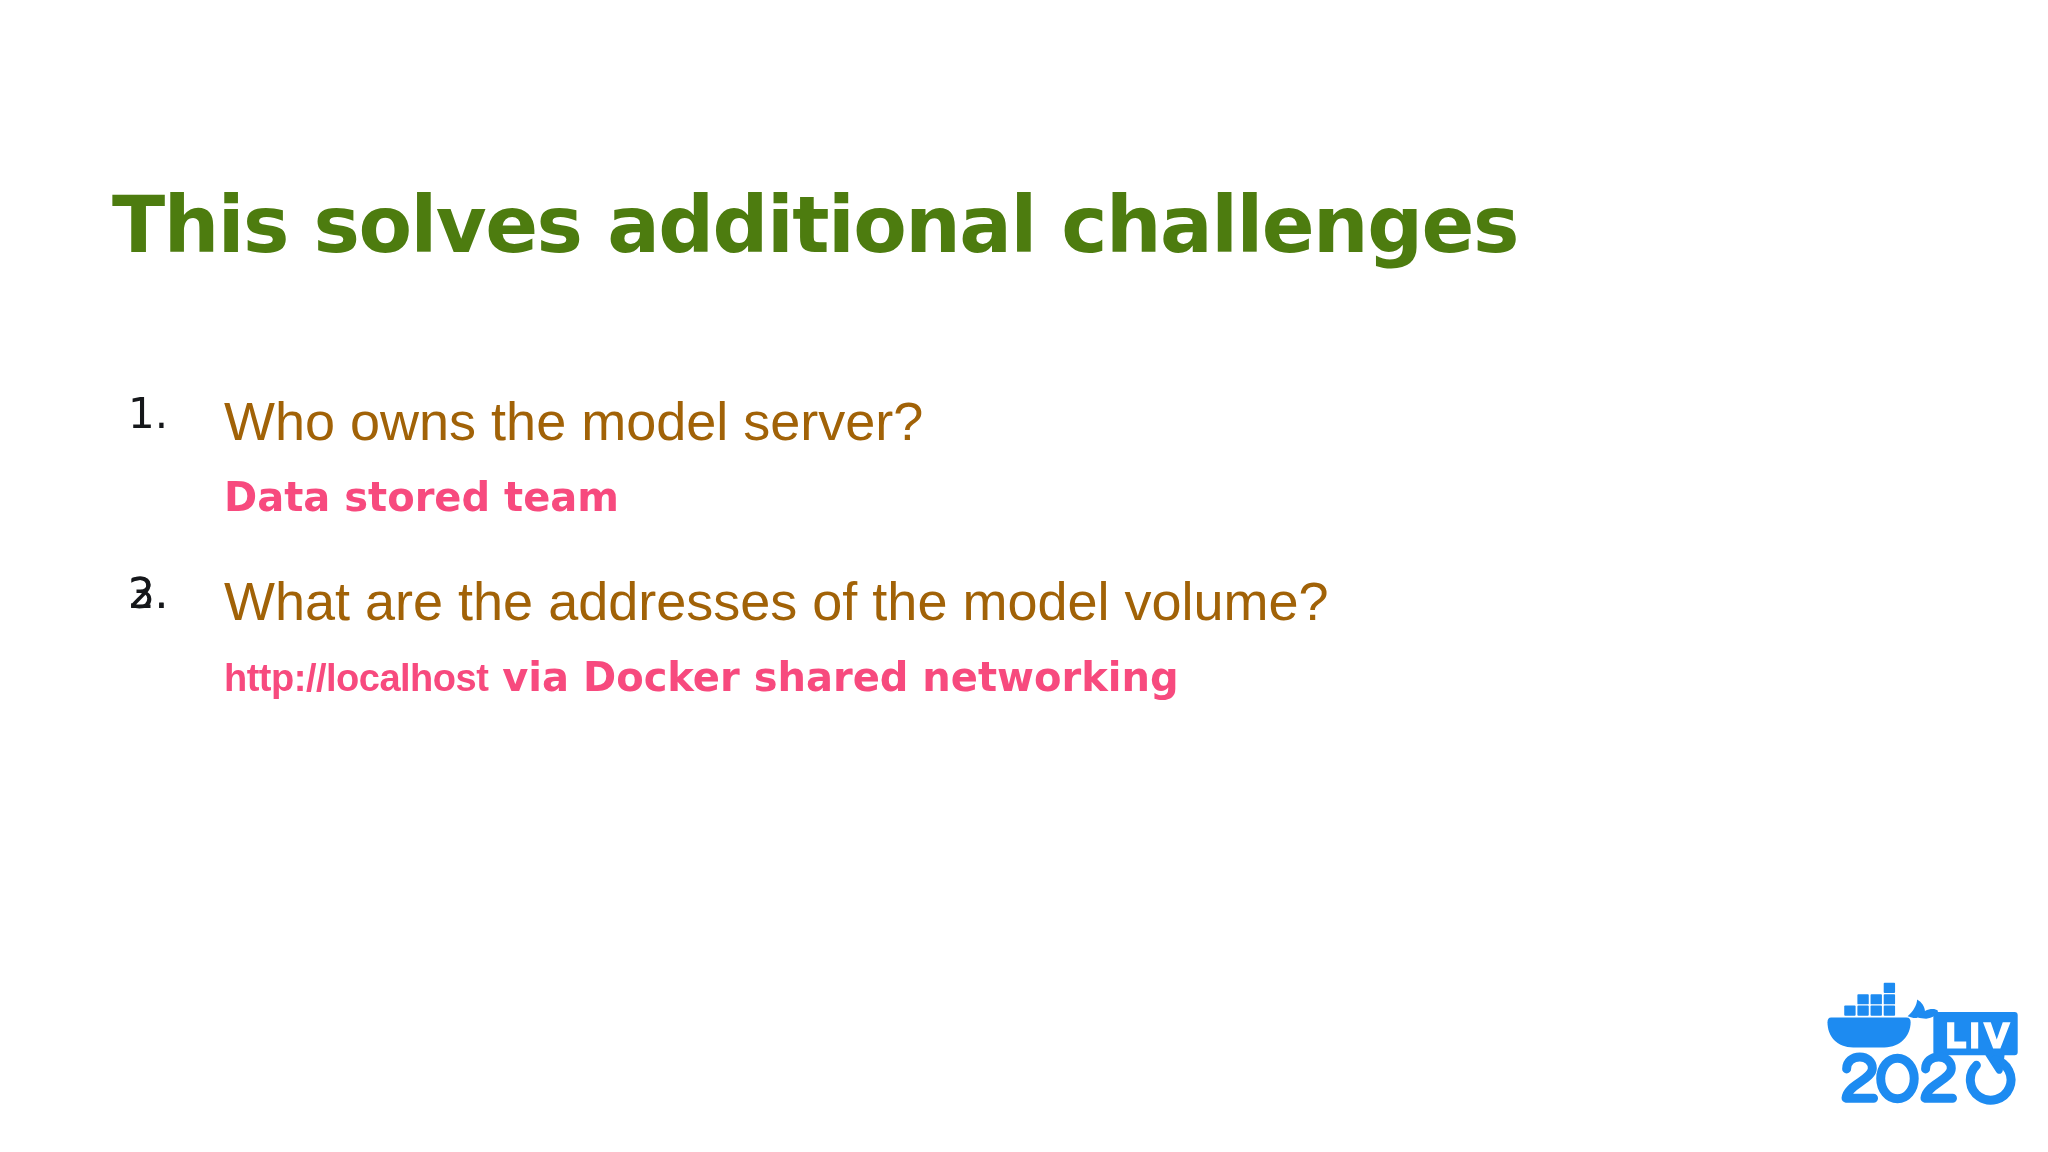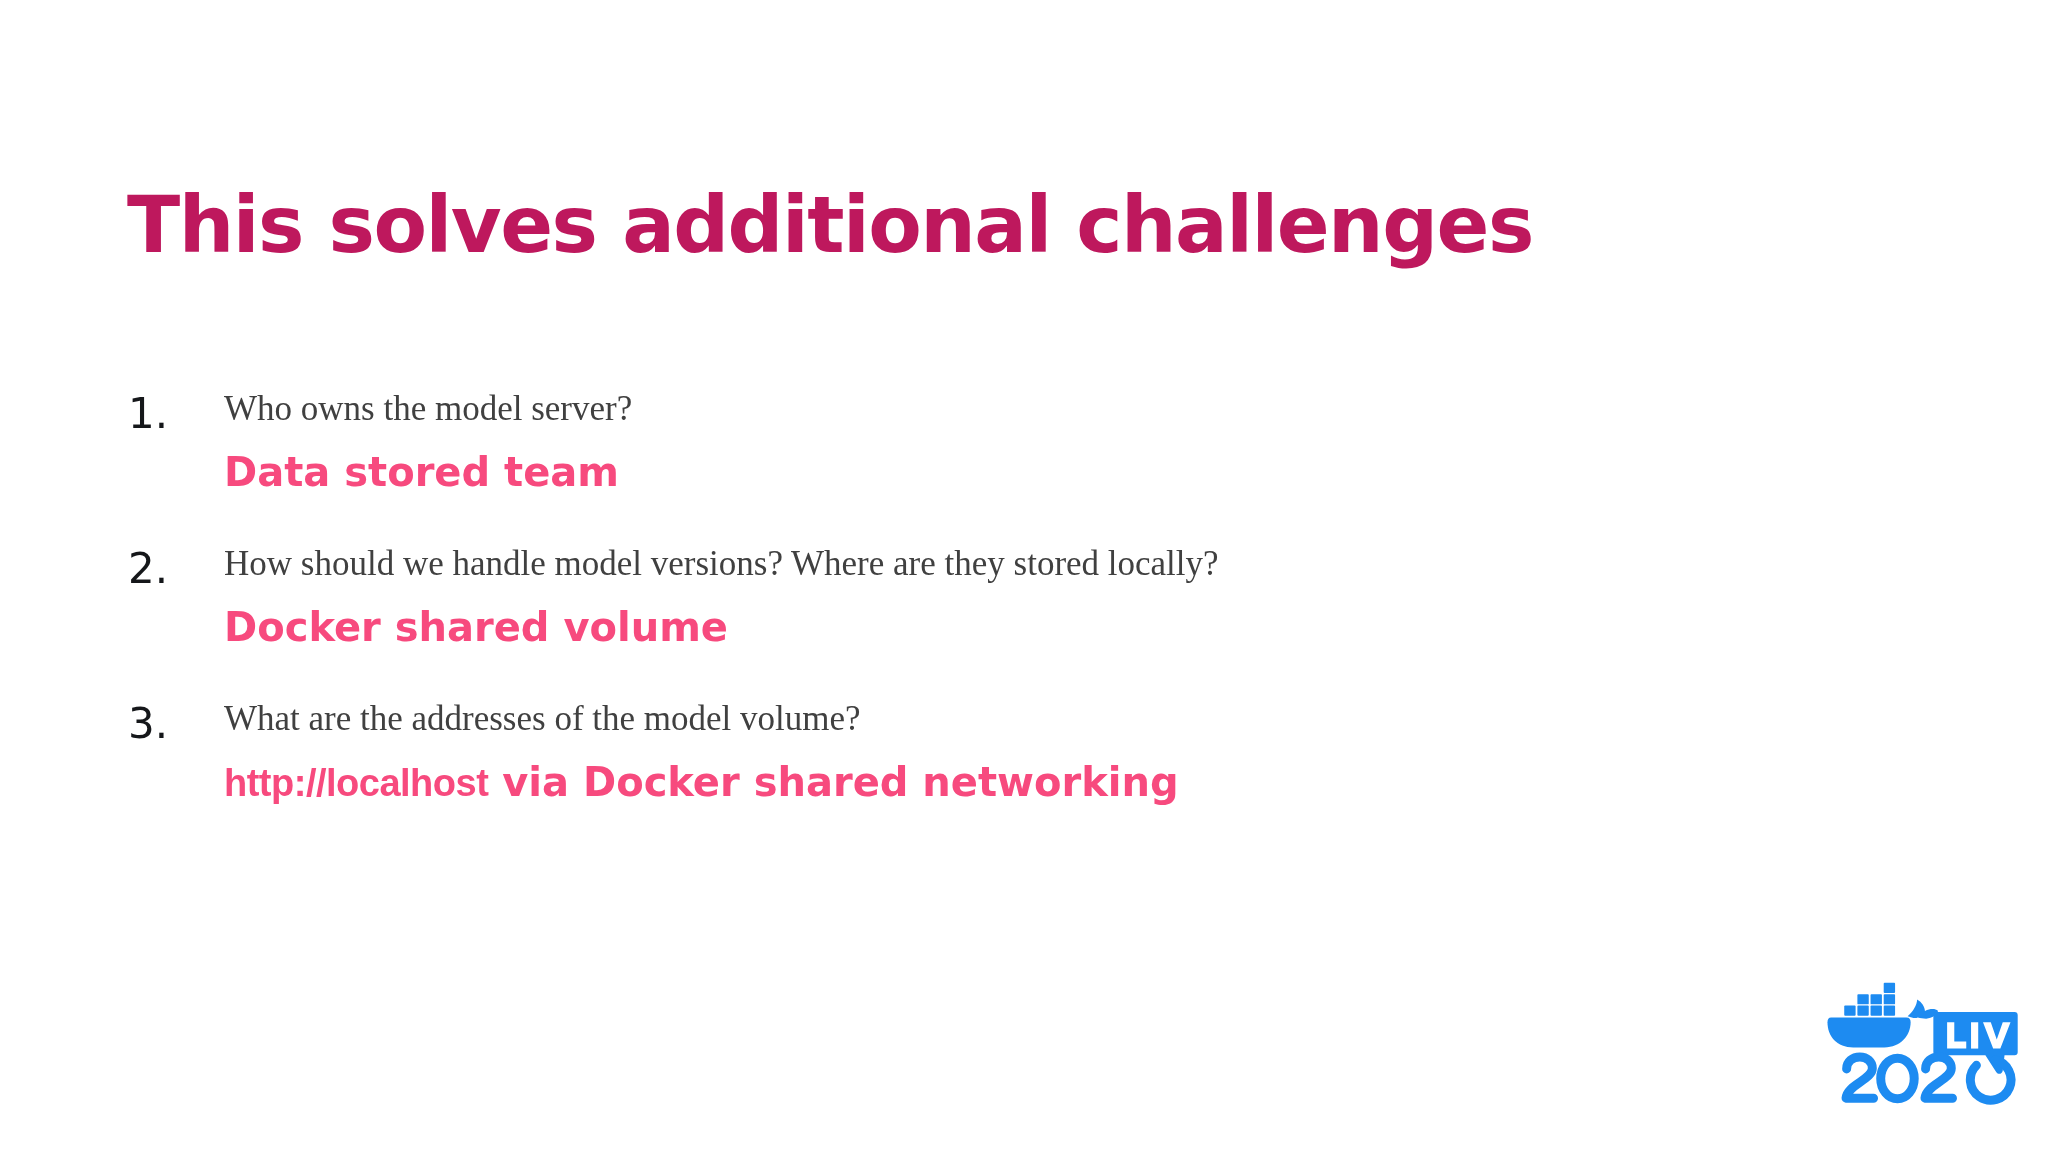--- a/index.html
+++ b/index.html
@@ -24,24 +24,23 @@
 
   
   .slide-title {
     position: absolute;
     left: 112px;
     top: 132px;
     font-family: "DejaVu Sans", sans-serif;
     font-size: 78px;
     font-weight: bold;
     letter-spacing: -1.5px;
-    color: #be185d;
+    color: #4d7c0f;
     line-height: 1.06;
     white-space: nowrap;
-    margin-left: 15px;
   }
 
   
   .content {
     position: absolute;
     left: 0;
     top: 386px;
     width: 1700px;
   }
 
@@ -63,24 +62,24 @@
     font-weight: normal;
     color: #15171a;
     line-height: 1.32;
   }
 
   .item-body {
     margin-left: 96px;
   }
 
   .item-question {
-    font-family: Liberation Serif, serif;
-    font-size: 35px;
+    font-family: Liberation Sans, sans-serif;
+    font-size: 54px;
     font-weight: normal;
-    color: #404040;
+    color: #a16207;
     line-height: 1.32;
     max-width: 1310px;
   }
 
   .item-answer {
     margin-top: 14px;
     font-family: "DejaVu Sans", sans-serif;
     font-size: 40px;
     font-weight: bold;
     color: #f74a7e;
@@ -116,24 +115,20 @@
     <div class="list-item">
       <span class="item-number">1.</span>
       <div class="item-body">
         <div class="item-question">Who owns the model server?</div>
         <div class="item-answer">Data stored team</div>
       </div>
     </div>
 
     <div class="list-item">
       <span class="item-number">2.</span>
-      <div class="item-body">
-        <div class="item-question">How should we handle model versions? Where are they stored locally?</div>
-        <div class="item-answer">Docker shared volume</div>
-      </div>
     </div>
 
     <div class="list-item">
       <span class="item-number">3.</span>
       <div class="item-body">
         <div class="item-question">What are the addresses of the model volume?</div>
         <div class="item-answer"><span class="mono">http://localhost</span><span> via Docker shared networking</span></div>
       </div>
     </div>
 

